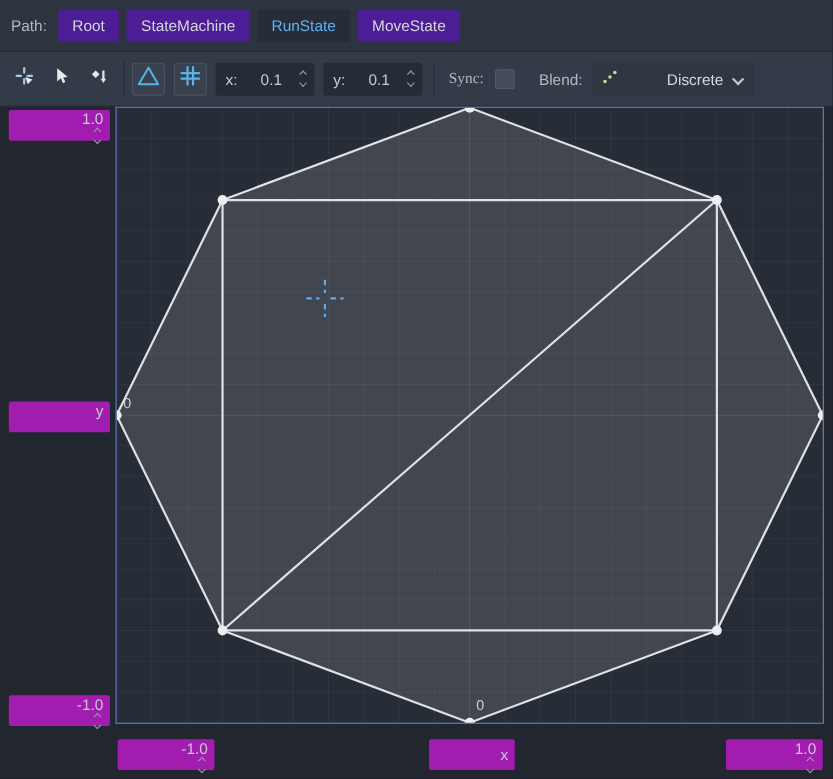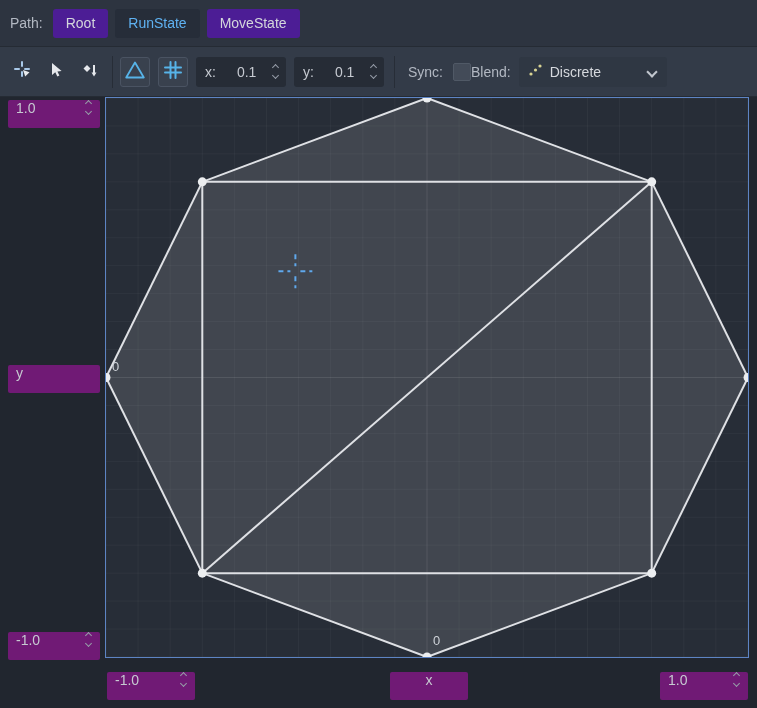--- a/index.html
+++ b/index.html
@@ -31,44 +31,45 @@
   .chv{width:10px;height:6px;position:relative;display:block;}
   .chv::before{content:"";position:absolute;left:2px;width:4px;height:4px;border-style:solid;
                border-color:#969da8;border-width:1.5px 1.5px 0 0;}
   .chv.up::before{top:1px;transform:rotate(-45deg);}
   .chv.down::before{top:0;transform:rotate(135deg);}
   .bar-label{color:#b2b8c2;font-size:14px;}
   .checkbox{width:18px;height:18px;background:#434b58;border:1px solid #505966;border-radius:2px;
             margin-left:10px;box-sizing:border-box;}
   .dropdown{width:148px;height:30px;background:#2f3743;border-radius:3px;display:flex;align-items:center;
             padding:0 9px;gap:8px;margin-left:8px;box-sizing:border-box;font-size:14px;color:#d6d9de;}
-  .dropdown .dd-text{flex:1;}
+  .dropdown .dd-text{flex:1;text-align:right;}
   .dd-chv{width:11px;height:8px;position:relative;}
   .dd-chv::before{content:"";position:absolute;left:1px;top:0;width:6px;height:6px;border-style:solid;
                   border-color:#c2c7ce;border-width:0 2px 2px 0;transform:rotate(45deg);}
 
   
   .canvas{position:absolute;left:105px;top:97px;width:644px;height:561px;background:#272d37;
           border:1px solid #5d84c4;box-sizing:border-box;overflow:hidden;}
   .canvas svg{position:absolute;left:0;top:0;width:100%;height:100%;display:block;}
   svg text{font-family:"Liberation Sans", sans-serif;}
 
   
-  .axis-field{position:absolute;background:#701a75;border-radius:2px;height:28px;display:flex;
-              align-items:flex-start;font-size:14px;color:#c6cad1;padding:0 6px 0 8px;box-sizing:border-box;}
+  .axis-field{position:absolute;background:#a21caf;border-radius:2px;height:28px;display:flex;
+              align-items:flex-end;font-size:14px;color:#c6cad1;padding:0 6px 0 8px;box-sizing:border-box;flex-direction:column;}
   .axis-field.center{justify-content:center;padding:0 6px;}
 </style>
 </head>
 <body>
 
 <div class="root">
 
   <div class="path-bar">
     <span class="path-label">Path:</span>
     <div class="path-btn">Root</div>
+    <div class="path-btn">StateMachine</div>
     <div class="path-btn active">RunState</div>
     <div class="path-btn">MoveState</div>
   </div>
 
   <div class="toolbar">
 
     <div class="tool-btn">
       <span>
         <svg width="17" height="17" viewBox="0 0 17 17">
           <g stroke="#a9c9e9" stroke-width="2" stroke-linecap="round">
@@ -136,24 +137,24 @@
       <span>y:</span>
       <span class="val">0.1</span>
       <span class="arrows">
         <span class="chv up"></span>
         <span class="chv down"></span>
       </span>
     </div>
 
     <div class="sep"></div>
 
-    <span class="bar-label" style="margin-left:6px;">Sync:</span>
+    <span class="bar-label" style="margin-left:6px;font-family:Liberation Serif, serif;">Sync:</span>
     <span class="checkbox"></span>
 
-    <span class="bar-label" style="text-align:right;">Blend:</span>
+    <span class="bar-label" style="margin-left:22px;text-align:right;">Blend:</span>
     <div class="dropdown">
       <span>
         <svg width="14" height="14" viewBox="0 0 14 14">
           <circle cx="3" cy="11" r="1.6" fill="#d9d493"></circle>
           <circle cx="7.5" cy="7" r="1.6" fill="#d9d493"></circle>
           <circle cx="12" cy="3" r="1.6" fill="#d9d493"></circle>
         </svg>
       </span>
       <span class="dd-text">Discrete</span>
       <span class="dd-chv"></span>

